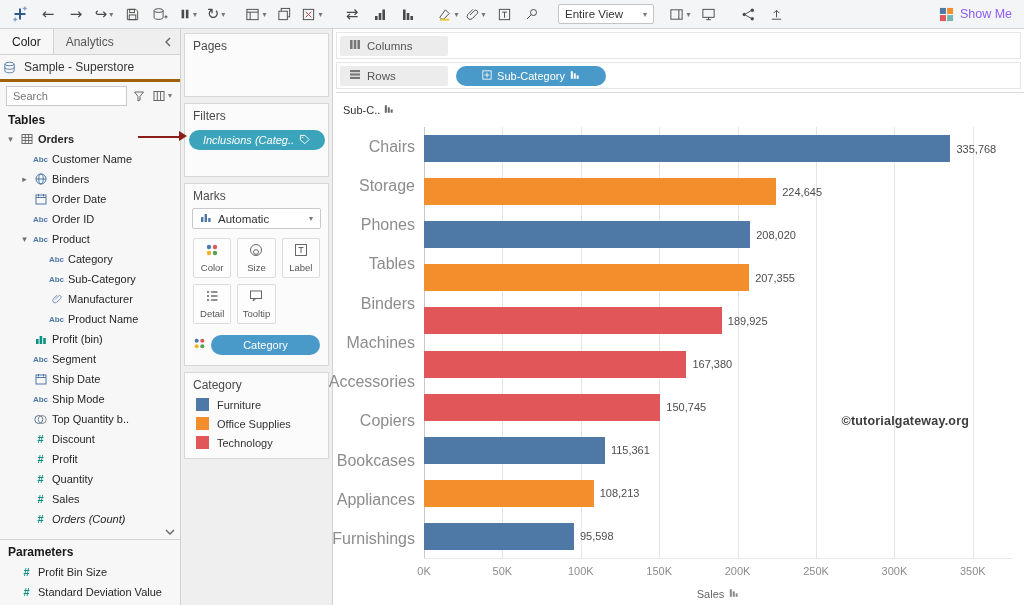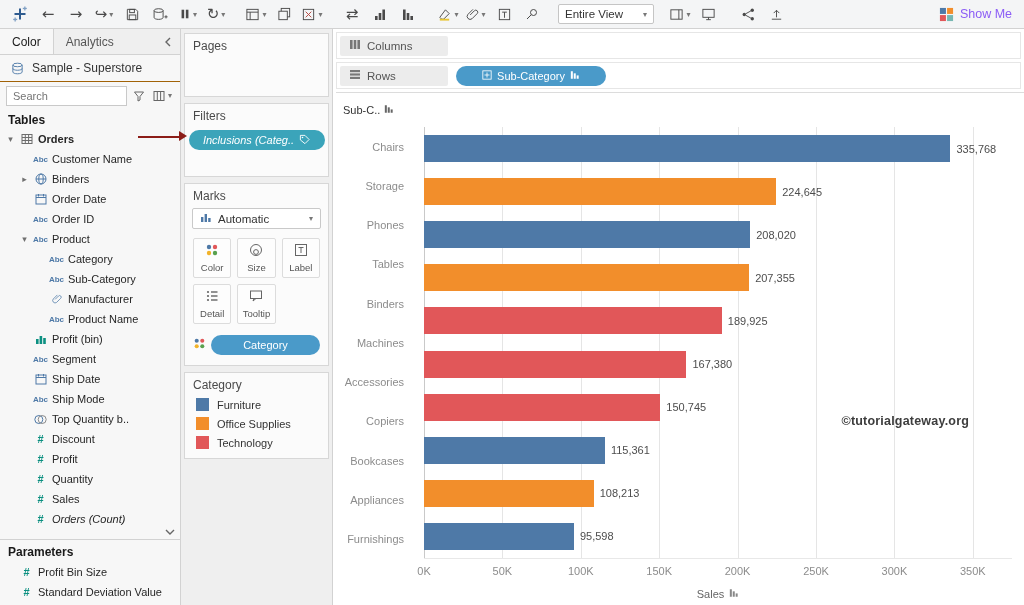--- a/index.html
+++ b/index.html
@@ -16,21 +16,21 @@
 .caret{font-family:"DejaVu Sans",sans-serif;font-size:8px;color:#777;margin-left:2px}
 .tb-select{width:96px;height:20px;border:1px solid #c5c5c5;background:#fff;border-radius:2px;justify-content:space-between;padding:0 6px;margin-left:12px;font-size:11.5px;color:#333}
 .tb-showme{margin-left:auto;gap:6px;font-size:12.5px;color:#8b5cf6;padding:8px 2px}
 
 
 .data-pane{position:absolute;top:29px;left:0;width:181px;bottom:0;background:#f7f7f7;border-right:1px solid #d2d2d2;display:flex;flex-direction:column}
 .pane-tabs{display:flex;align-items:stretch;height:26px;background:#efefef;border-bottom:1px solid #d2d2d2}
 .tab{display:flex;align-items:center;padding:0 12px;font-size:12px;color:#555;cursor:pointer}
 .tab.active{background:#f7f7f7;color:#1a1a1a;border-right:1px solid #d2d2d2}
 .collapse-btn{margin-left:auto;display:flex;align-items:center;padding:0 8px;color:#666;cursor:pointer}
-.datasource-row{height:27px;display:flex;align-items:center;gap:6px;padding:0 9px;border-bottom:1px solid #a16207;font-size:12px;color:#333;cursor:pointer}
+.datasource-row{height:27px;display:flex;align-items:center;gap:6px;padding:0 1px;border-bottom:3px solid #a16207;font-size:12px;color:#333;cursor:pointer}
 .search-row{height:27px;display:flex;align-items:center;gap:4px;padding:0 6px}
 .search-input{flex:1;min-width:0;height:20px;border:1px solid #c9c9c9;border-radius:0;padding:0 6px;font-size:11px;color:#333;font-family:inherit;background:#fff}
 .sr-btn{display:flex;align-items:center;gap:1px;cursor:pointer;padding:2px}
 .tables-heading{padding:4px 8px 2px;font-size:12px;font-weight:bold;color:#1a1a1a}
 .field-list{flex:1;overflow:hidden;position:relative}
 .field-row{height:20px;display:flex;align-items:center;gap:3px;padding-left:6px;font-size:11px;color:#262626;cursor:pointer;white-space:nowrap}
 .field-row.indent1{padding-left:20px}
 .field-row.indent2{padding-left:36px}
 .caret-cell{width:9px;font-size:9px;color:#707070;text-align:center;flex:none;font-family:"DejaVu Sans",sans-serif}
 .f-icon{width:17px;display:flex;justify-content:center;align-items:center;flex:none}
@@ -68,21 +68,21 @@
 .shelf.columns{top:3px}
 .shelf.rows{top:33px}
 .shelf-chip{width:108px;height:20px;background:#ececec;border-radius:2px;display:flex;align-items:center;gap:6px;padding:0 9px;color:#555;font-size:11.5px;flex:none}
 .measure-pill{background:#00b294;min-width:138px}
 .dim-pill{background:#4a9ac9}
 .rows-pill{min-width:150px}
 .chart{position:absolute;top:63px;left:2px;right:0;bottom:0;border-top:1px solid #dcdcdc}
 .row-header{position:absolute;top:11px;left:7px;display:flex;align-items:center;gap:4px;font-size:11px;color:#333;cursor:pointer}
 .chart-body{position:absolute;top:34px;left:0;right:12px;bottom:46px;display:flex}
 .ylabels{width:88px;display:flex;flex-direction:column;flex:none}
-.ylabel{flex:1;display:flex;align-items:center;justify-content:flex-end;padding-right:20px;font-size:11px;color:#8c8c8c;cursor:pointer}
+.ylabel{flex:1;display:flex;align-items:center;justify-content:flex-end;padding-right:9px;font-size:16px;color:#8c8c8c;cursor:pointer}
 .plot{flex:1;position:relative;border-bottom:1px solid #e8e8e8}
 .gridline{position:absolute;top:0;bottom:0;width:1px;background:#e5e5e5}
 .gridline.zero{background:#c9c9c9}
 .bars{position:absolute;top:0;left:0;right:0;bottom:0;display:flex;flex-direction:column}
 .bar-row{flex:1;display:flex;align-items:center}
 .bar{height:27px}
 .bar-value{margin-left:6px;font-size:11px;color:#4d4d4d;white-space:nowrap}
 .watermark{position:absolute;left:71%;top:66.5%;font-size:12.5px;font-weight:bold;color:#3d3d3d;z-index:5;letter-spacing:.2px}
 .xaxis{position:absolute;left:88px;right:12px;bottom:26px;height:16px}
 .xtick{position:absolute;top:2px;transform:translateX(-50%);font-size:11px;color:#8c8c8c}

